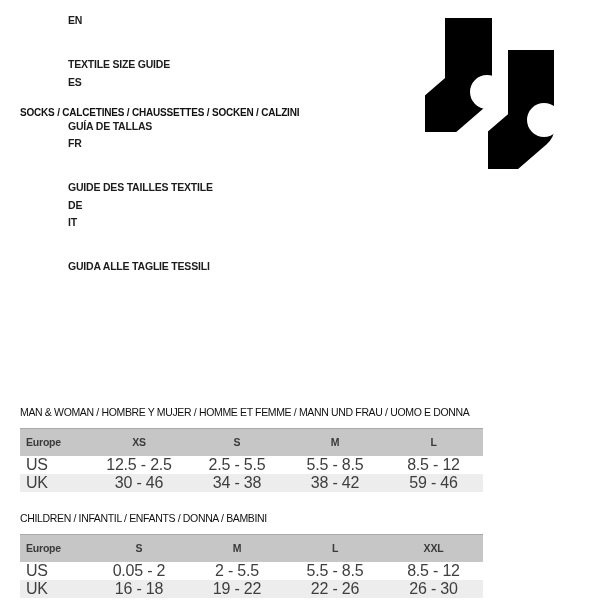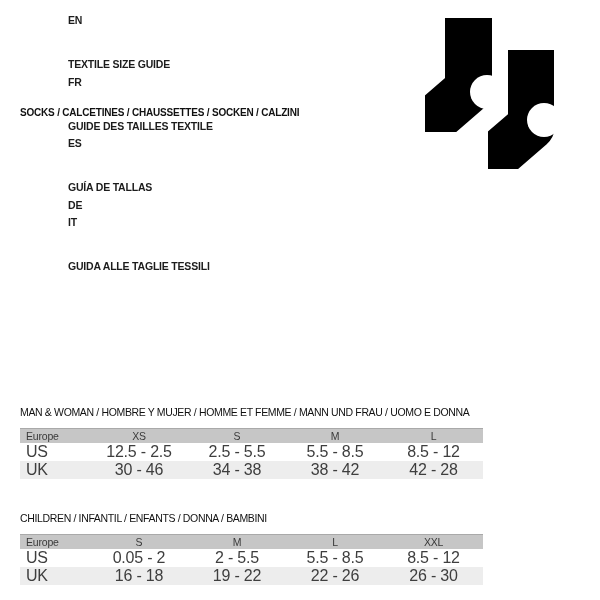--- a/index.html
+++ b/index.html
@@ -48,21 +48,21 @@
     font-size:10.5px;font-weight:normal;color:#111111;
     letter-spacing:-0.35px;white-space:nowrap;
     height:15px;line-height:15px;margin-bottom:8px;
   }
   table.size-table{
     border-collapse:collapse;table-layout:fixed;width:463px;
   }
   table.size-table th{
     background:var(--table-header-bg);
     border-top:1px solid var(--table-header-border);
-    height:14px;font-weight:normal;
+    height:27px;font-weight:bold;
     font-size:10.5px;color:#3a3a3a;letter-spacing:-0.2px;
     text-align:center;vertical-align:middle;
   }
   table.size-table td{
     height:17px;font-size:16px;color:var(--text-cell);
     letter-spacing:-0.2px;text-align:center;vertical-align:middle;
   }
   table.size-table th.col-region,
   table.size-table td.col-region{text-align:left;padding-left:6px;}
   table.size-table tr.row-alt td{background:var(--row-alt-bg);}
@@ -71,26 +71,26 @@
 <body>
 
 <div class="page">
 
   <div class="lang-block">
     <div class="lang-row">
       <span class="lang-code">EN</span>
       <span class="lang-label">TEXTILE SIZE GUIDE</span>
     </div>
     <div class="lang-row">
+      <span class="lang-code">ES</span>
+      <span class="lang-label">GUÍA DE TALLAS</span>
+    </div>
+    <div class="lang-row">
       <span class="lang-code">FR</span>
       <span class="lang-label">GUIDE DES TAILLES TEXTILE</span>
-    </div>
-    <div class="lang-row">
-      <span class="lang-code">ES</span>
-      <span class="lang-label">GUÍA DE TALLAS</span>
     </div>
     <div class="lang-row">
       <span class="lang-code">DE</span>
     </div>
     <div class="lang-row">
       <span class="lang-code">IT</span>
       <span class="lang-label">GUIDA ALLE TAGLIE TESSILI</span>
     </div>
   </div>
 
@@ -149,21 +149,21 @@
           <td>12.5 - 2.5</td>
           <td>2.5 - 5.5</td>
           <td>5.5 - 8.5</td>
           <td>8.5 - 12</td>
         </tr>
         <tr class="row-alt">
           <td class="col-region">UK</td>
           <td>30 - 46</td>
           <td>34 - 38</td>
           <td>38 - 42</td>
-          <td>42 - 28</td>
+          <td>59 - 46</td>
         </tr>
       </tbody>
     </table>
   </section>
 
   <section class="size-section section-children">
     <div class="table-title">CHILDREN / INFANTIL / ENFANTS / DONNA / BAMBINI</div>
     <table class="size-table">
       <colgroup>
         <col style="width:70px">

